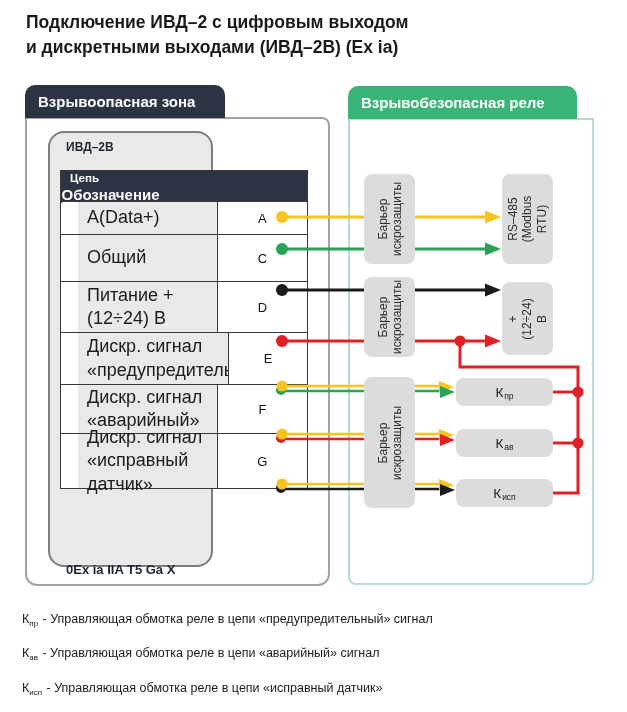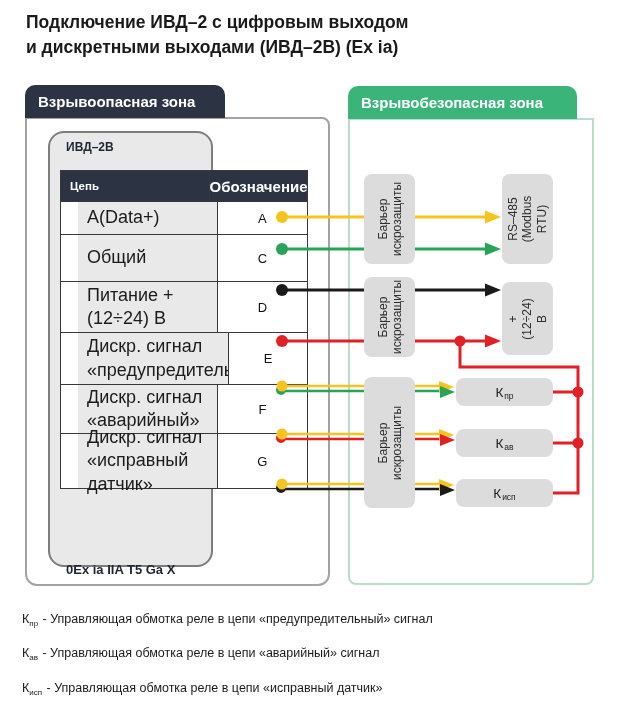--- a/index.html
+++ b/index.html
@@ -12,21 +12,21 @@
   .tab-hazard{left:25px;top:85px;width:200px;background:#2c3342;}
   .tab-safe{left:348px;top:86px;width:229px;background:#3ab478;}
   .panel{background:#fff;box-sizing:border-box;z-index:1;}
   .panel-hazard{left:25px;top:117px;width:305px;height:469px;border:2px solid #a3a3a3;border-radius:0 8px 12px 12px;}
   .panel-safe{left:348px;top:118px;width:246px;height:467px;border:2px solid #b8ddc8;border-radius:0 0 8px 8px;}
   .device-box{left:48px;top:131px;width:165px;height:436px;background:#e9e9e9;border:2px solid #7d7d7d;border-radius:16px;box-sizing:border-box;z-index:2;}
   .device-title{left:66px;top:140px;font-size:12px;font-weight:bold;color:#1e2533;z-index:3;}
   .cert{left:66px;top:533px;font-size:13px;font-weight:bold;color:#1e2533;z-index:3;margin-top:29px;}
   .ttable{left:60px;top:170px;width:248px;border:1.5px solid #383838;box-sizing:border-box;z-index:3;background:#fff;}
   .trow{display:flex;border-top:1px solid #383838;box-sizing:border-box;}
-  .trow:first-child{border-top:none;}
+  .trow:first-child{border-top:none;flex-direction:column;}
   .thead{height:30px;background:#2c3342;color:#fff;font-weight:bold;font-size:11.5px;}
   .tcell-l{width:150px;box-sizing:border-box;padding-left:9px;display:flex;align-items:center;background:#e9e9e9;font-size:18px;color:#1c1c1c;line-height:1.3;}
   .tcell-r{width:98px;box-sizing:border-box;border-left:1px solid #383838;display:flex;align-items:center;justify-content:center;background:#fff;font-size:13px;color:#111;}
   .thead .tcell-l{background:transparent;color:#fff;font-size:11.5px;}
   .thead .tcell-r{background:transparent;color:#fff;font-size:15px;border-left:1px solid #383838;}
   .gbox{background:#dcdcdc;border-radius:8px;z-index:4;box-sizing:border-box;}
   .vtext{position:absolute;left:50%;top:50%;transform:translate(-50%,-50%) rotate(-90deg);white-space:pre-line;text-align:center;font-size:12px;line-height:1.2;color:#2e2e2e;}
   .kbox{display:flex;align-items:center;justify-content:center;font-size:13.5px;color:#222;}
   .ksub{font-size:8.5px;position:relative;top:4px;margin-left:1px;}
   .wires{left:0;top:0;width:627px;height:712px;z-index:3;pointer-events:none;}
@@ -37,21 +37,21 @@
 <body>
 
 <div class="page">
 
   <div class="abs page-title pre">Подключение ИВД–2 с цифровым выходом
 и дискретными выходами (ИВД–2В) (Ex ia)</div>
 
   <div class="abs panel panel-hazard"></div>
   <div class="abs panel panel-safe"></div>
   <div class="abs zone-tab tab-hazard">Взрывоопасная зона</div>
-  <div class="abs zone-tab tab-safe">Взрывобезопасная зона</div>
+  <div class="abs zone-tab tab-safe">Взрывобезопасная реле</div>
 
   <div class="abs device-box"></div>
   <div class="abs device-title">ИВД–2В</div>
   <div class="abs cert">0Ex ia IIA T5 Ga X</div>
 
   <div class="abs ttable">
     <div class="trow thead">
       <div class="tcell-l">Цепь</div>
       <div class="tcell-r">Обозначение</div>
     </div>

